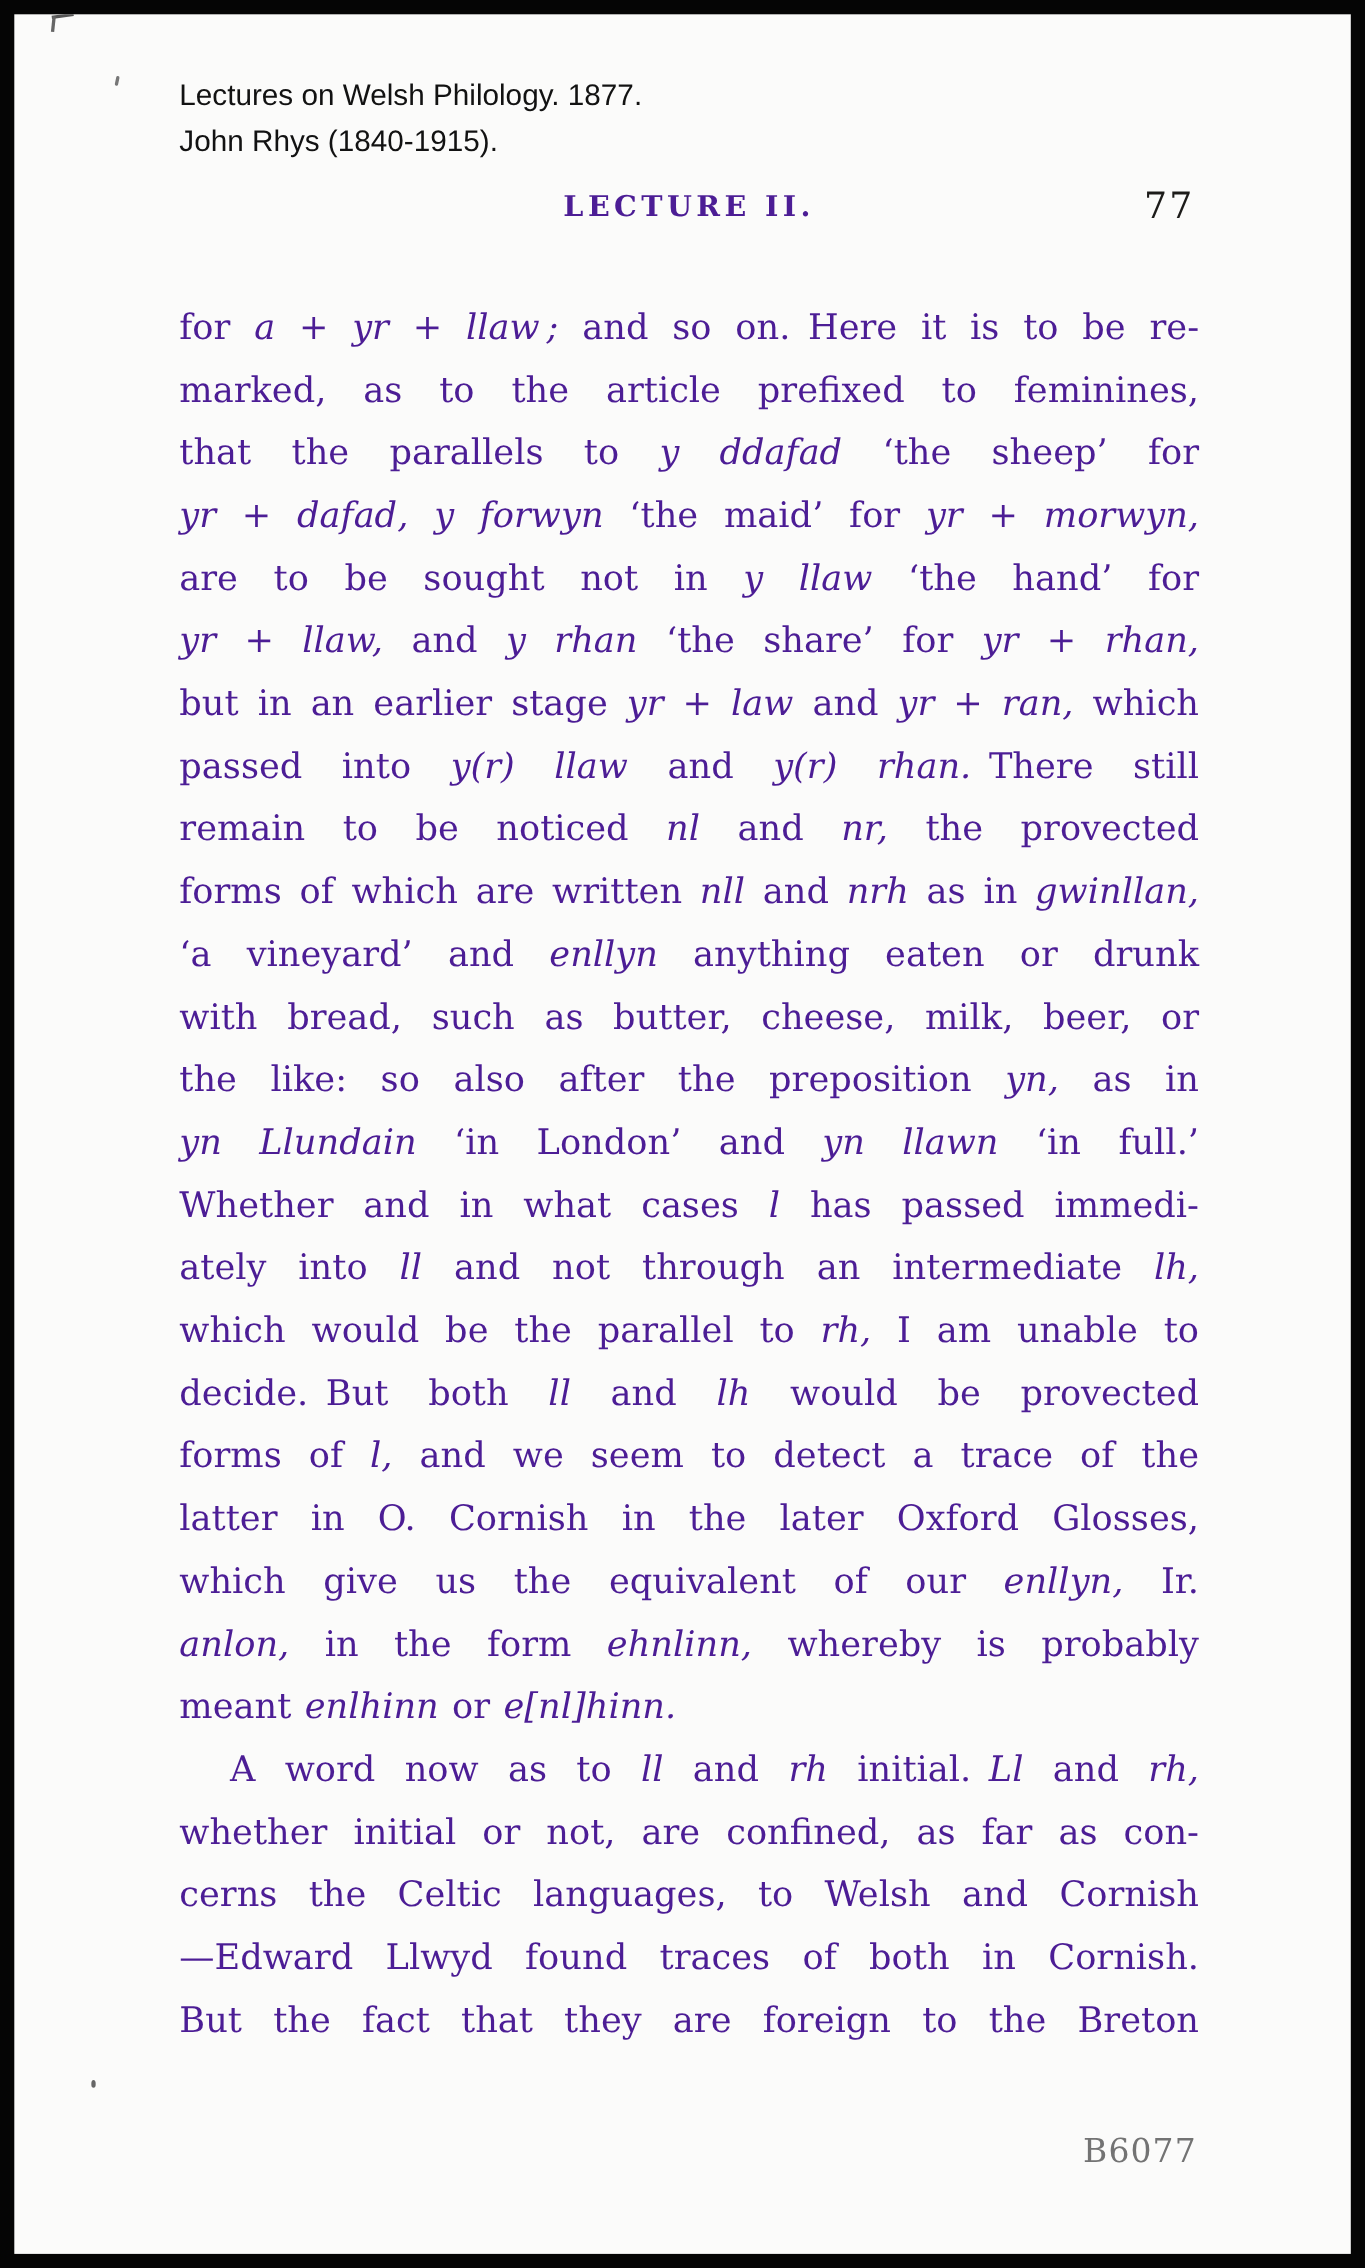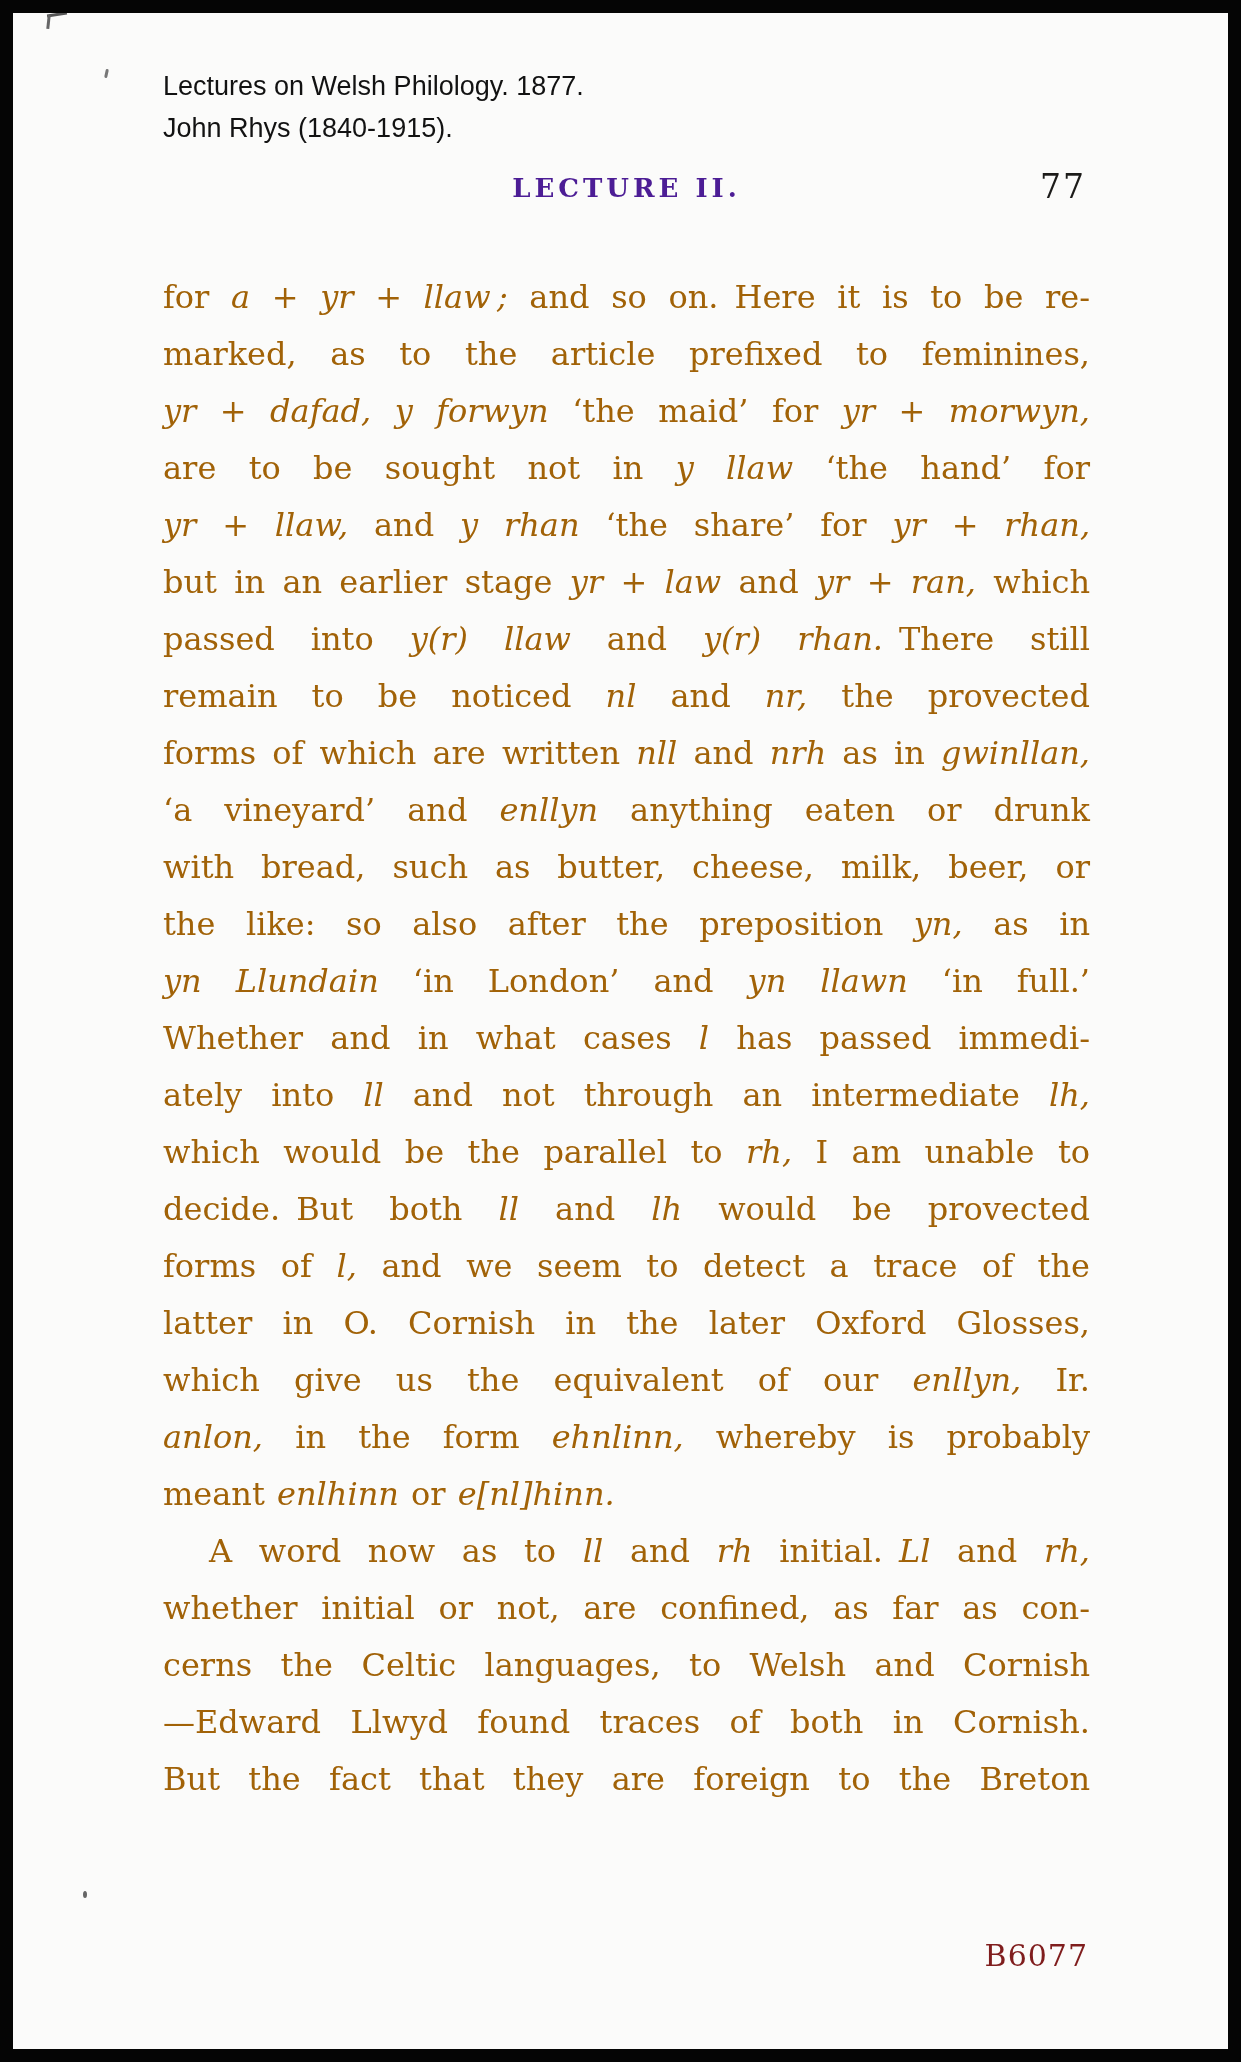--- a/index.html
+++ b/index.html
@@ -48,38 +48,38 @@
     font-size: 33px;
     letter-spacing: 2px;
     color: #1c1b19;
     text-align: center;
   }
   .body-text {
     margin-top: 52px;
     font-family: "DejaVu Serif", serif;
     font-size: 32px;
     line-height: 57px;
-    color: #a16207;
+    color: #4c1d95;
     word-spacing: 2px;
   }
   .line {
     text-align: justify;
     text-align-last: justify;
     white-space: normal;
   }
   .line.para-end { text-align-last: left; }
   .line.indent { text-indent: 46px; }
   .line em { font-style: italic; }
   .footer {
     position: absolute;
     right: 140px; bottom: 76px;
     font-family: "DejaVu Serif", serif;
     font-size: 30px;
     letter-spacing: 1px;
-    color: #7f1d1d;
+    color: #737373;
   }
   
   .artifact { position: absolute; background: #555; }
   .a1 { left: 34px; top: 0; width: 20px; height: 3px; transform: rotate(-8deg); }
   .a1b { left: 34px; top: 2px; width: 3px; height: 14px; transform: rotate(6deg); background:#666; }
   .a2 { left: 92px; top: 56px; width: 3px; height: 9px; border-radius: 2px; background:#777; transform: rotate(12deg); }
   .a3 { left: 70px; top: 1878px; width: 4px; height: 7px; border-radius: 50%; background:#666; }
 </style>
 </head>
 <body>
@@ -100,20 +100,21 @@
 
       <div class="running">
         <span class="lect">LECTURE II.</span>
         <span class="pageno">77</span>
       </div>
 
       <div class="body-text">
           <div class="paragraph">
             <div class="line"><span>for </span><em>a + yr + llaw ;</em><span> and so on. Here it is to be re-</span></div>
             <div class="line"><span>marked, as to the article prefixed to feminines,</span></div>
+            <div class="line"><span>that the parallels to </span><em>y ddafad</em><span> ‘the sheep’ for</span></div>
             <div class="line"><em>yr + dafad, y forwyn</em><span> ‘the maid’ for </span><em>yr + morwyn,</em></div>
             <div class="line"><span>are to be sought not in </span><em>y llaw</em><span> ‘the hand’ for</span></div>
             <div class="line"><em>yr + llaw,</em><span> and </span><em>y rhan</em><span> ‘the share’ for </span><em>yr + rhan,</em></div>
             <div class="line"><span>but in an earlier stage </span><em>yr + law</em><span> and </span><em>yr + ran,</em><span> which</span></div>
             <div class="line"><span>passed into </span><em>y(r) llaw</em><span> and </span><em>y(r) rhan.</em><span> There still</span></div>
             <div class="line"><span>remain to be noticed </span><em>nl</em><span> and </span><em>nr,</em><span> the provected</span></div>
             <div class="line"><span>forms of which are written </span><em>nll</em><span> and </span><em>nrh</em><span> as in </span><em>gwinllan,</em></div>
             <div class="line"><span>‘a vineyard’ and </span><em>enllyn</em><span> anything eaten or drunk</span></div>
             <div class="line"><span>with bread, such as butter, cheese, milk, beer, or</span></div>
             <div class="line"><span>the like: so also after the preposition </span><em>yn,</em><span> as in</span></div>

